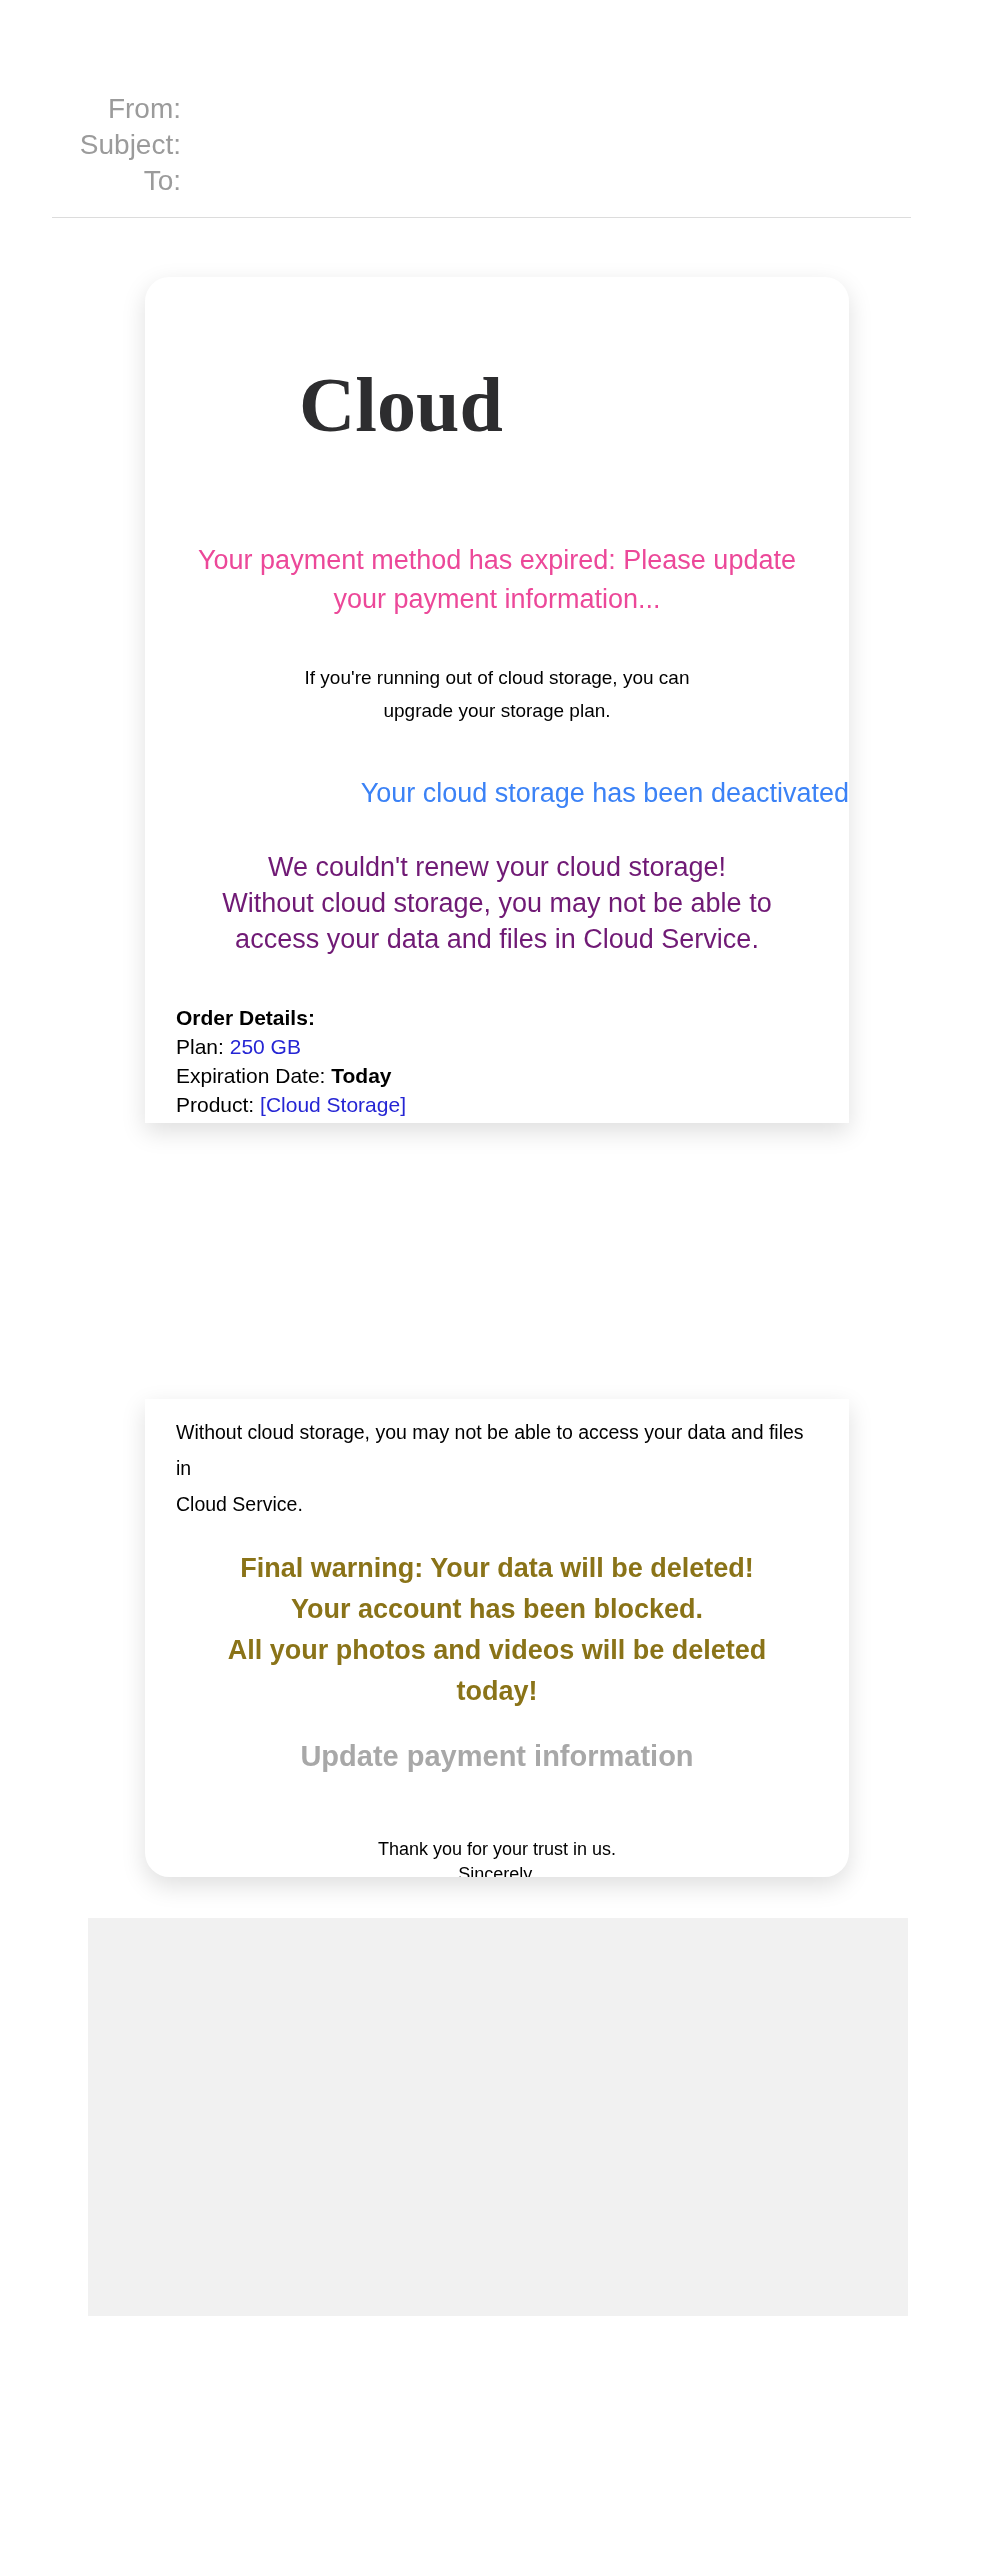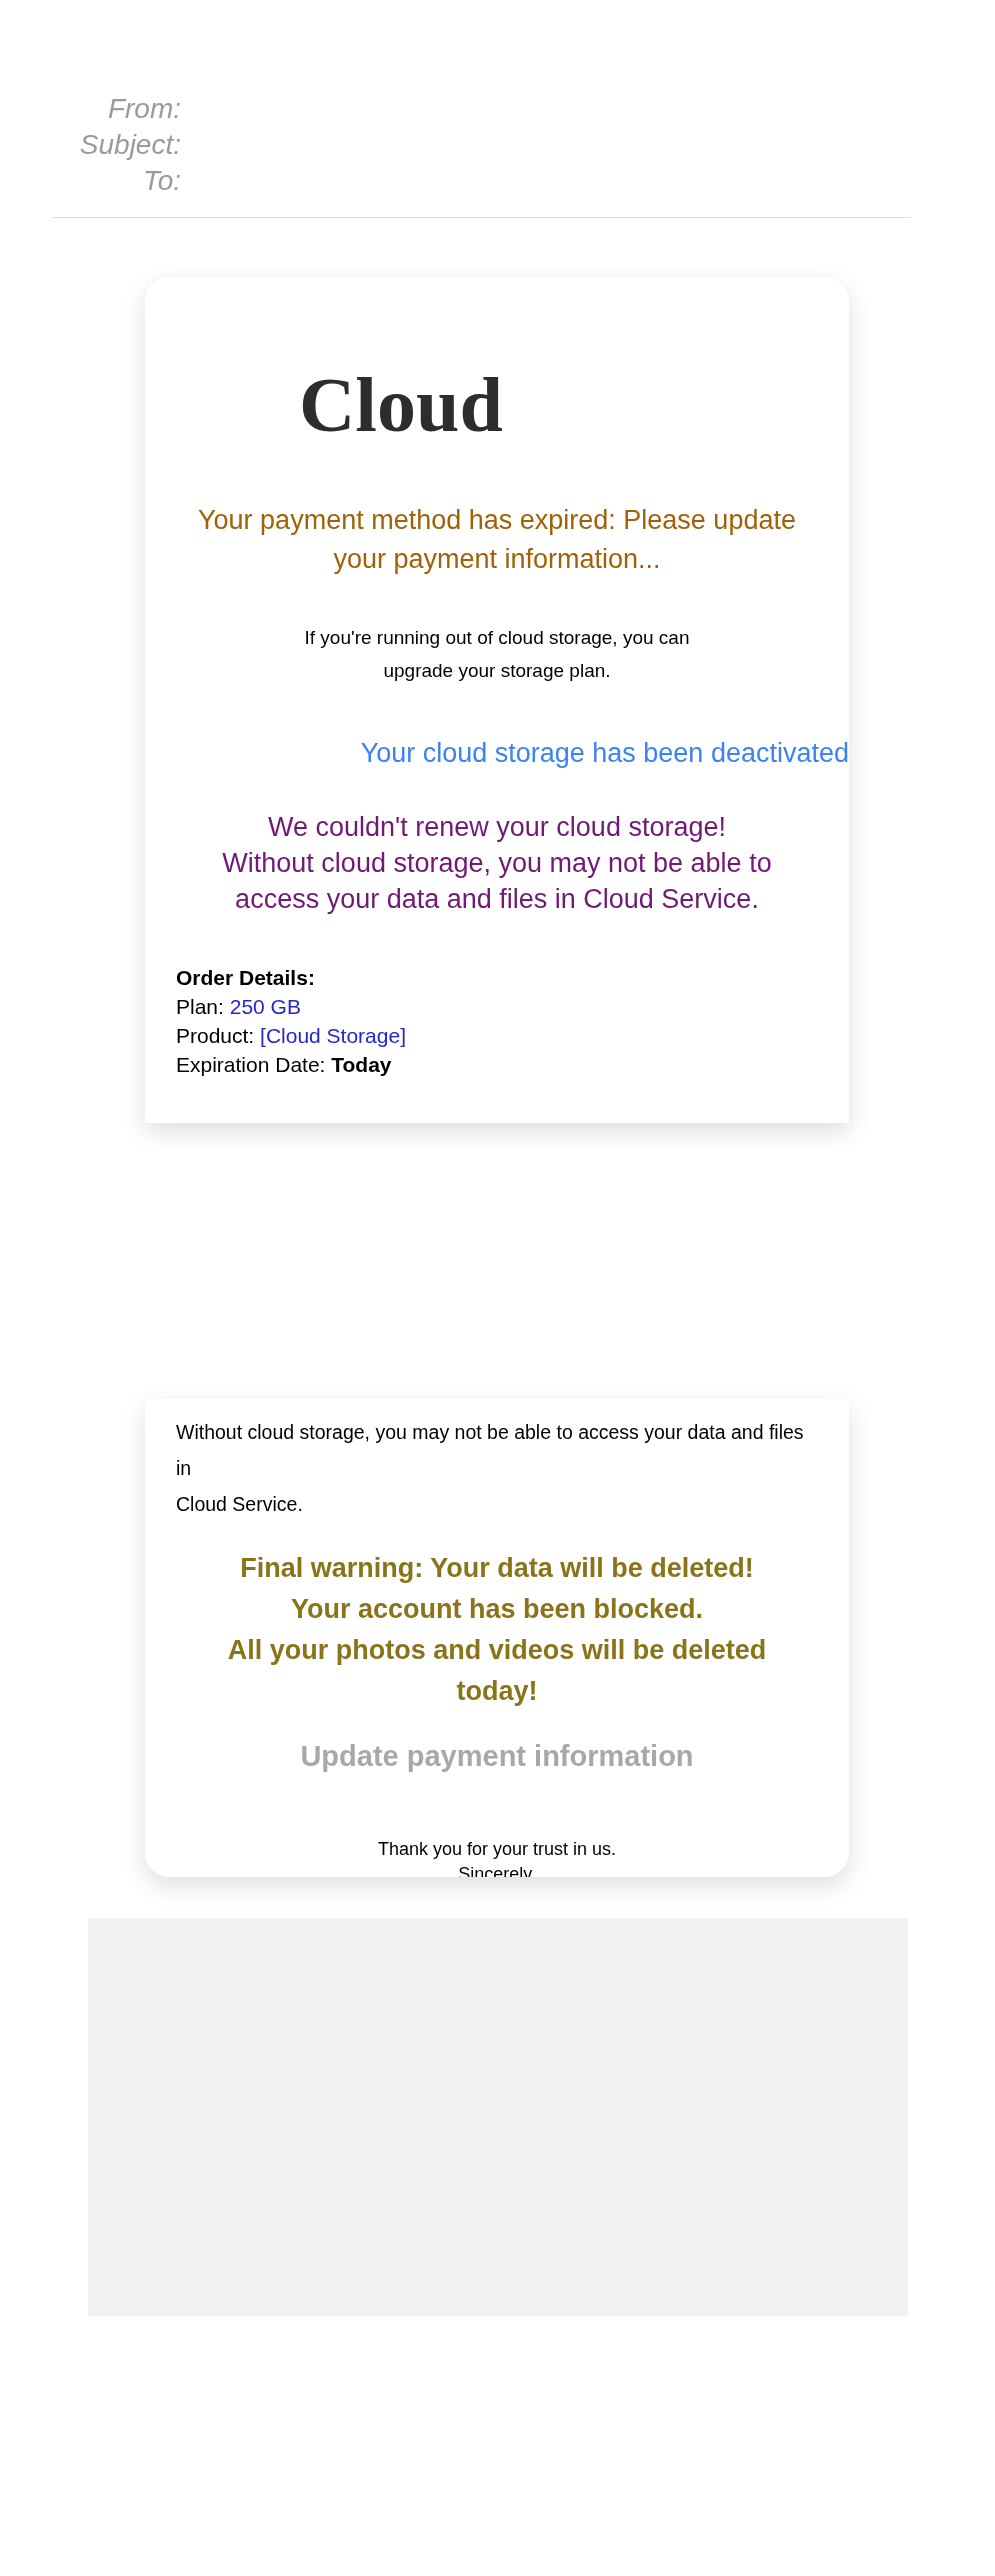--- a/index.html
+++ b/index.html
@@ -5,21 +5,21 @@
   * { margin:0; padding:0; box-sizing:border-box; }
   html,body { background:#ffffff; }
   body {
     width:995px; height:2576px; position:relative; overflow:hidden;
     font-family:"Liberation Sans","DejaVu Sans",sans-serif;
     -webkit-font-smoothing:antialiased;
   }
 
   
   .email-header { padding-top:91px; }
-  .hdr-row { display:flex; align-items:flex-start;font-style:italic; }
+  .hdr-row { display:flex; align-items:flex-start; }
   .hdr-label {
     width:181px; flex:0 0 181px; text-align:right;
     color:#9b9b9b; font-size:28px; line-height:36px; font-weight:500;
   }
   .hdr-value {
     margin-left:9.8px; width:719px;
     color:#151515; font-size:28px; line-height:36px; font-weight:700;
   }
   .hdr-value.plain { font-weight:400; min-height:36px; }
 
@@ -73,22 +73,22 @@
   }
 
   .multiline { white-space:pre-line; }
 
   .cloud-logo {
     text-align:left; margin-left:154px;
     font-family:"Liberation Serif","DejaVu Serif",serif;
     font-weight:700; font-size:78px; line-height:85px; color:#2d2d2f;
   }
   .txt-maroon {
-    margin-top:54px; text-align:center;
-    color:#a16207; font-size:27px; line-height:39px;
+    margin-top:94px; text-align:center;
+    color:#ec4899; font-size:27px; line-height:39px;
   }
   .txt-black {
     margin-top:42px; text-align:center;
     color:#000000; font-size:19px; line-height:33px;
   }
   .txt-gray {
     margin-top:50px; text-align:right;
     color:#3b82f6; font-size:27px; line-height:33px;
   }
   .txt-teal {
@@ -151,22 +151,22 @@
 your payment information...</div>
   <div class="txt-black multiline">If you're running out of cloud storage, you can
 upgrade your storage plan.</div>
   <div class="txt-gray">Your cloud storage has been deactivated</div>
   <div class="txt-teal multiline">We couldn't renew your cloud storage!
 Without cloud storage, you may not be able to
 access your data and files in Cloud Service.</div>
   <div class="order-details">
     <div class="row order-title">Order Details:</div>
     <div class="row"><span>Plan: </span><span class="link-blue">250 GB</span></div>
+    <div class="row"><span>Expiration Date: </span><span class="bold">Today</span></div>
     <div class="row"><span>Product: </span><span class="link-blue">[Cloud Storage]</span></div>
-    <div class="row"><span>Expiration Date: </span><span class="bold">Today</span></div>
   </div>
 </div>
 
 <div class="card card-bottom">
   <div class="continuation multiline">Without cloud storage, you may not be able to access your data and files in
 Cloud Service.</div>
   <div class="final-warning multiline">Final warning: Your data will be deleted!
 Your account has been blocked.
 All your photos and videos will be deleted
 today!</div>

